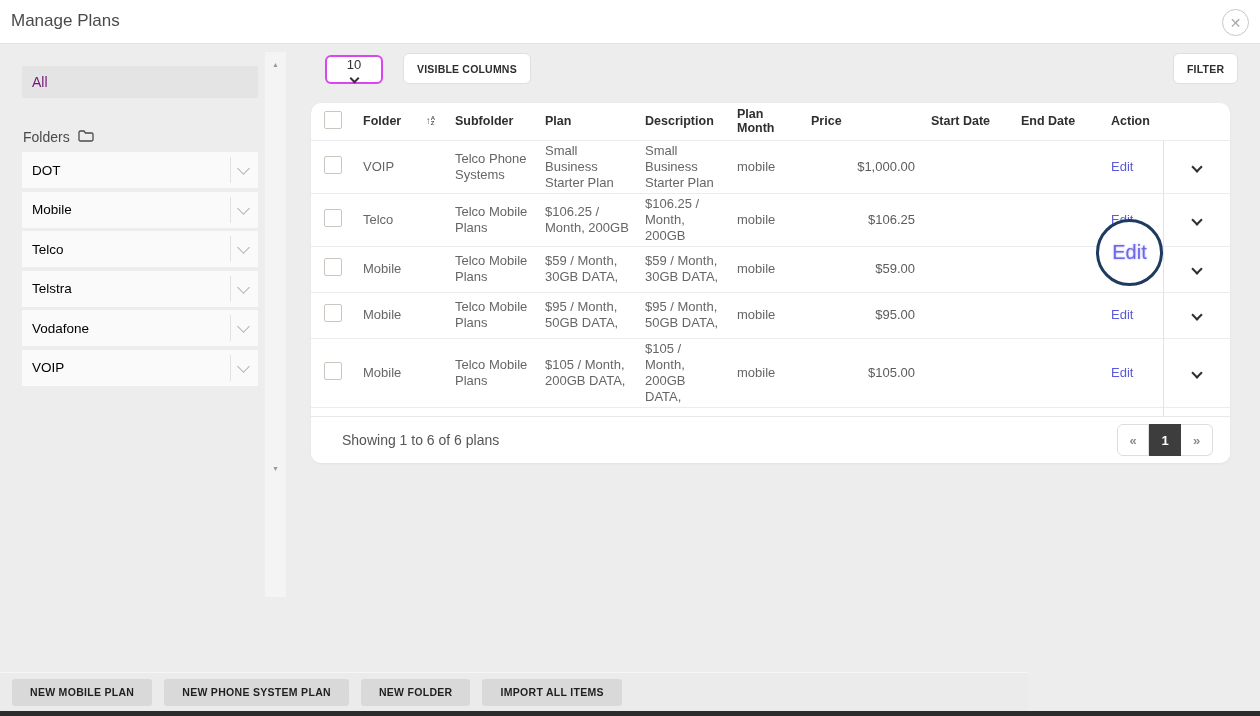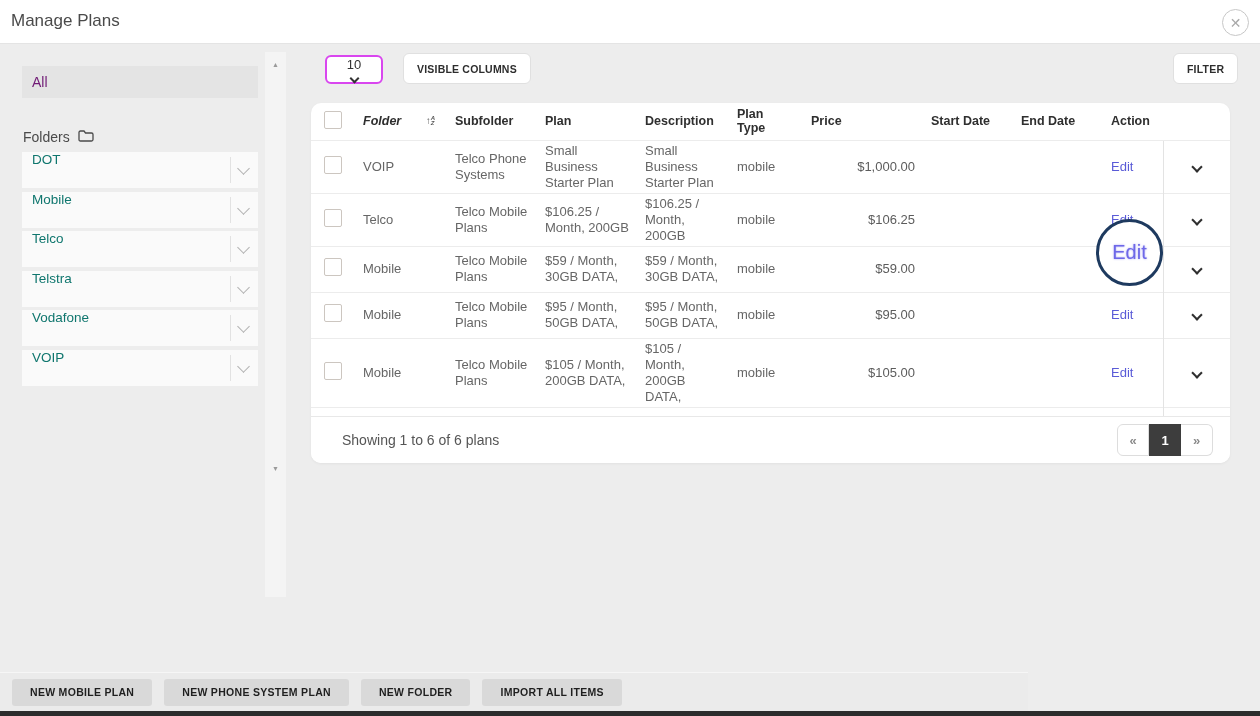--- a/index.html
+++ b/index.html
@@ -9,21 +9,21 @@
 
   
   .topbar { position:absolute; top:0; left:0; width:1260px; height:44px; background:#fff; border-bottom:1px solid #e4e4e4; }
   .title { position:absolute; left:11px; top:11px; font-size:17px; color:#4a4a4a;text-align:right; }
   .close-btn { position:absolute; right:11px; top:9px; width:27px; height:27px; border:1.5px solid #c7c7c7; border-radius:50%; color:#a9a9a9; display:flex; align-items:center; justify-content:center; font-size:14px; cursor:pointer; background:#fff; }
 
   
   .all-item { position:absolute; left:22px; top:66px; width:236px; height:32px; background:#e4e4e4; display:flex; align-items:center; padding-left:10px; font-size:14px; color:#701a75; cursor:pointer; }
   .folders-label { position:absolute; left:23px; top:129px; font-size:14px; color:#4a4a4a; display:flex; align-items:flex-start; gap:8px; }
   .folder-list { position:absolute; left:22px; top:152px; width:236px; display:flex; flex-direction:column; gap:3.5px; }
-  .folder-item { position:relative; height:36px; background:#fafafa; display:flex; align-items:flex-start; padding-left:10px; font-size:13.5px; color:#0f766e; cursor:pointer; }
+  .folder-item { position:relative; height:36px; background:#fafafa; display:flex; align-items:center; padding-left:10px; font-size:13.5px; color:#000000; cursor:pointer; }
   .folder-item .vdiv { position:absolute; right:27px; top:5px; width:1px; height:26px; background:#e2e2e2; }
   .chev { width:9px; height:9px; border-right:1.5px solid #b0b0b0; border-bottom:1.5px solid #b0b0b0; transform:rotate(45deg); }
   .folder-item .chev { position:absolute; right:10px; top:12px; }
 
   .scroll-strip { position:absolute; left:265px; top:52px; width:21px; height:545px; background:#f4f4f4; }
   .scroll-arrow { position:absolute; left:0; width:21px; text-align:center; font-size:7px; color:#9a9a9a; cursor:pointer; }
   .scroll-arrow.up { top:9px; }
   .scroll-arrow.down { bottom:125px; }
 
   
@@ -31,21 +31,21 @@
   .page-size .chev { width:7px; height:7px; border-color:#333; border-width:2px; margin-top:-4px; }
   .btn-outline { position:absolute; height:31px; background:#fff; border:1px solid #e0e0e0; border-radius:6px; font-size:10.5px; font-weight:bold; color:#2d2d2d; letter-spacing:.2px; display:flex; align-items:center; justify-content:center; padding:0 13px; cursor:pointer; }
   .btn-visible-columns { left:403px; top:53px;justify-content:flex-end; }
   .btn-filter { left:1173px; top:53px; }
 
   
   .card { position:absolute; left:311px; top:103px; width:919px; height:360px; background:#fff; border-radius:10px; overflow:hidden; box-shadow:0 1px 3px rgba(0,0,0,.05); }
   table { width:919px; border-collapse:collapse; table-layout:fixed; }
   th { height:37px; font-size:12.5px; font-weight:bold; color:#2f2f2f; text-align:left; padding:0 8px; }
   td { height:46px; font-size:13px; color:#666; padding:2px 8px; border-top:1px solid #ececec; line-height:16px; vertical-align:middle; }
-  .th-flex { display:flex; align-items:center;font-style:italic; }
+  .th-flex { display:flex; align-items:center; }
   .sort-icon { display:inline-flex; align-items:flex-start; color:#555; margin-left:auto; padding-right:4px; cursor:pointer; }
   .sort-icon .arrow { font-size:10px; line-height:10px; }
   .sort-icon .letters { display:flex; flex-direction:column; font-size:6px; line-height:5.5px; font-weight:bold; }
   .cb { display:inline-block; width:18px; height:18px; background:#fff; border:1px solid #ccc6c0; border-radius:2px; cursor:pointer; }
   td.cb-cell, th.cb-cell { padding-left:13px; }
   td.price { text-align:right; color:#5c5c5c; }
   a.edit-link { color:#5a5bd7; text-decoration:none; cursor:pointer; }
   td.chev-cell { border-left:1px solid #e3e3e3; text-align:center; }
   .row-chev { display:inline-block; width:8px; height:8px; border-right:2px solid #2f2f2f; border-bottom:2px solid #2f2f2f; transform:rotate(45deg); margin-top:-4px; cursor:pointer; }
 
@@ -163,21 +163,21 @@
                 <span class="letters">
                     <span>A</span>
                     <span>Z</span>
                   </span>
               </span>
             </div>
           </th>
           <th>Subfolder</th>
           <th>Plan</th>
           <th>Description</th>
-          <th>Plan Type</th>
+          <th>Plan Month</th>
           <th>Price</th>
           <th>Start Date</th>
           <th>End Date</th>
           <th>Action</th>
           <th></th>
         </tr>
       </thead>
       <tbody>
         <tr>
           <td class="cb-cell"><span class="cb"></span></td>

